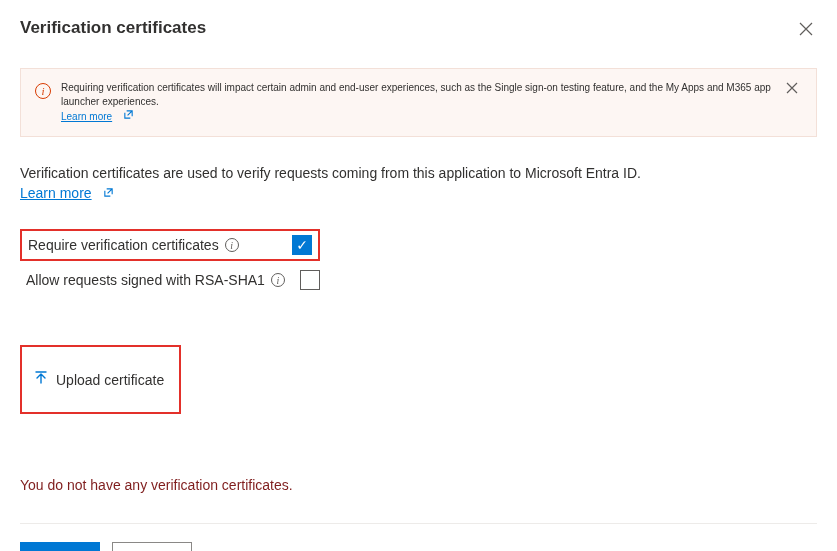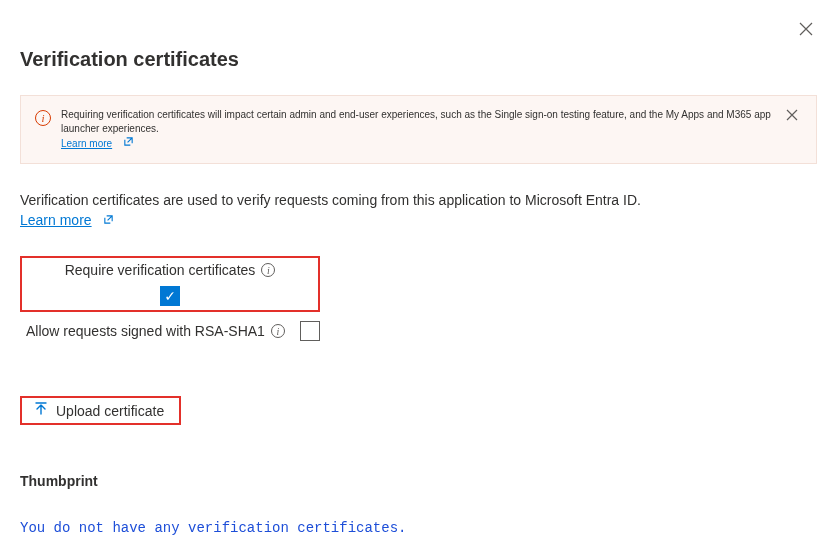--- a/index.html
+++ b/index.html
@@ -13,24 +13,23 @@
       position: relative;
       padding: 18px 20px;
     }
     .header {
       display: flex;
       justify-content: space-between;
       align-items: flex-start;
       margin-bottom: 24px;
     }
     .page-title {
-      font-size: 20px;
+      font-size: 17px;
       font-weight: 600;
       color: #323130;
-      margin-top: 30px;
     }
     .close-x {
       cursor: pointer;
       font-size: 16px;
       color: #605e5c;
       padding: 4px;
     }
     .notice-banner {
       background: #fdf6f3;
       border: 1px solid #f3e0d8;
@@ -76,21 +75,20 @@
       gap: 8px;
       padding: 4px 0;
       min-height: 30px;
     }
     .setting-row.boxed {
       border: 2px solid #e3302a;
       padding: 4px 6px;
       width: 300px;
       justify-content: space-between;
       margin-bottom: 4px;
-      flex-direction: column;
     }
     .setting-label-group { display: flex; align-items: center; gap: 6px; }
     .info-icon {
       width: 14px; height: 14px;
       border: 1px solid #605e5c;
       border-radius: 50%;
       color: #605e5c;
       display: flex; align-items: center; justify-content: center;
       font-size: 10px;
       font-style: italic;
@@ -105,23 +103,23 @@
     }
     .cb.checked {
       background: #0078d4;
       border-color: #0078d4;
       color: #fff;
     }
     .check-mark { font-size: 14px; line-height: 1; }
     .upload-wrap {
       border: 2px solid #e3302a;
       display: inline-block;
-      padding: 0 6px;
+      padding: 20px 6px;
       margin-top: 50px;
-      margin-bottom: 40px;
+      margin-bottom: 24px;
       width: 161px;
     }
     .upload-btn {
       display: flex; align-items: center; gap: 8px;
       color: #323130;
       cursor: pointer;
       padding: 4px 6px;
       font-size: 14px;
     }
     .upload-icon { color: #0078d4; font-size: 15px; }
@@ -129,21 +127,21 @@
       display: flex;
       font-weight: 600;
       color: #323130;
       padding: 8px 0;
       border-bottom: 1px solid transparent;
     }
     .col-thumb { width: 220px; }
     .col-key { width: 170px; }
     .col-start { width: 200px; }
     .col-exp { flex: 1; }
-    .empty-msg { padding: 22px 0 16px 0; color: #1d4ed8; font-family: Liberation Mono, monospace; }
+    .empty-msg { padding: 22px 0 16px 0; color: #7f1d1d; }
     .hr { border: none; border-top: 1px solid #edebe9; margin: 14px 0 18px 0; }
     .footer { display: flex; gap: 12px; }
     .btn {
       min-width: 80px;
       height: 32px;
       display: inline-flex;
       align-items: center;
       justify-content: center;
       cursor: pointer;
       font-size: 14px;
@@ -226,21 +224,20 @@
     <span class="upload-icon">
       <svg width="14" height="14" viewBox="0 0 14 14">
           <path d="M7 12V3M3 7l4-4 4 4M2 1h10" stroke="#0078d4" stroke-width="1.4" fill="none" stroke-linecap="round" stroke-linejoin="round"></path>
         </svg>
     </span>
     <span>Upload certificate</span>
   </div>
 </div>
 
 <div class="table-head">
-  <div class="col-thumb">Thumbprint</div>
 </div>
 
 <div class="empty-msg">You do not have any verification certificates.</div>
 
 <hr class="hr">
 
 <div class="footer">
   <div class="btn btn-primary">Save</div>
   <div class="btn">Discard</div>
 </div>

